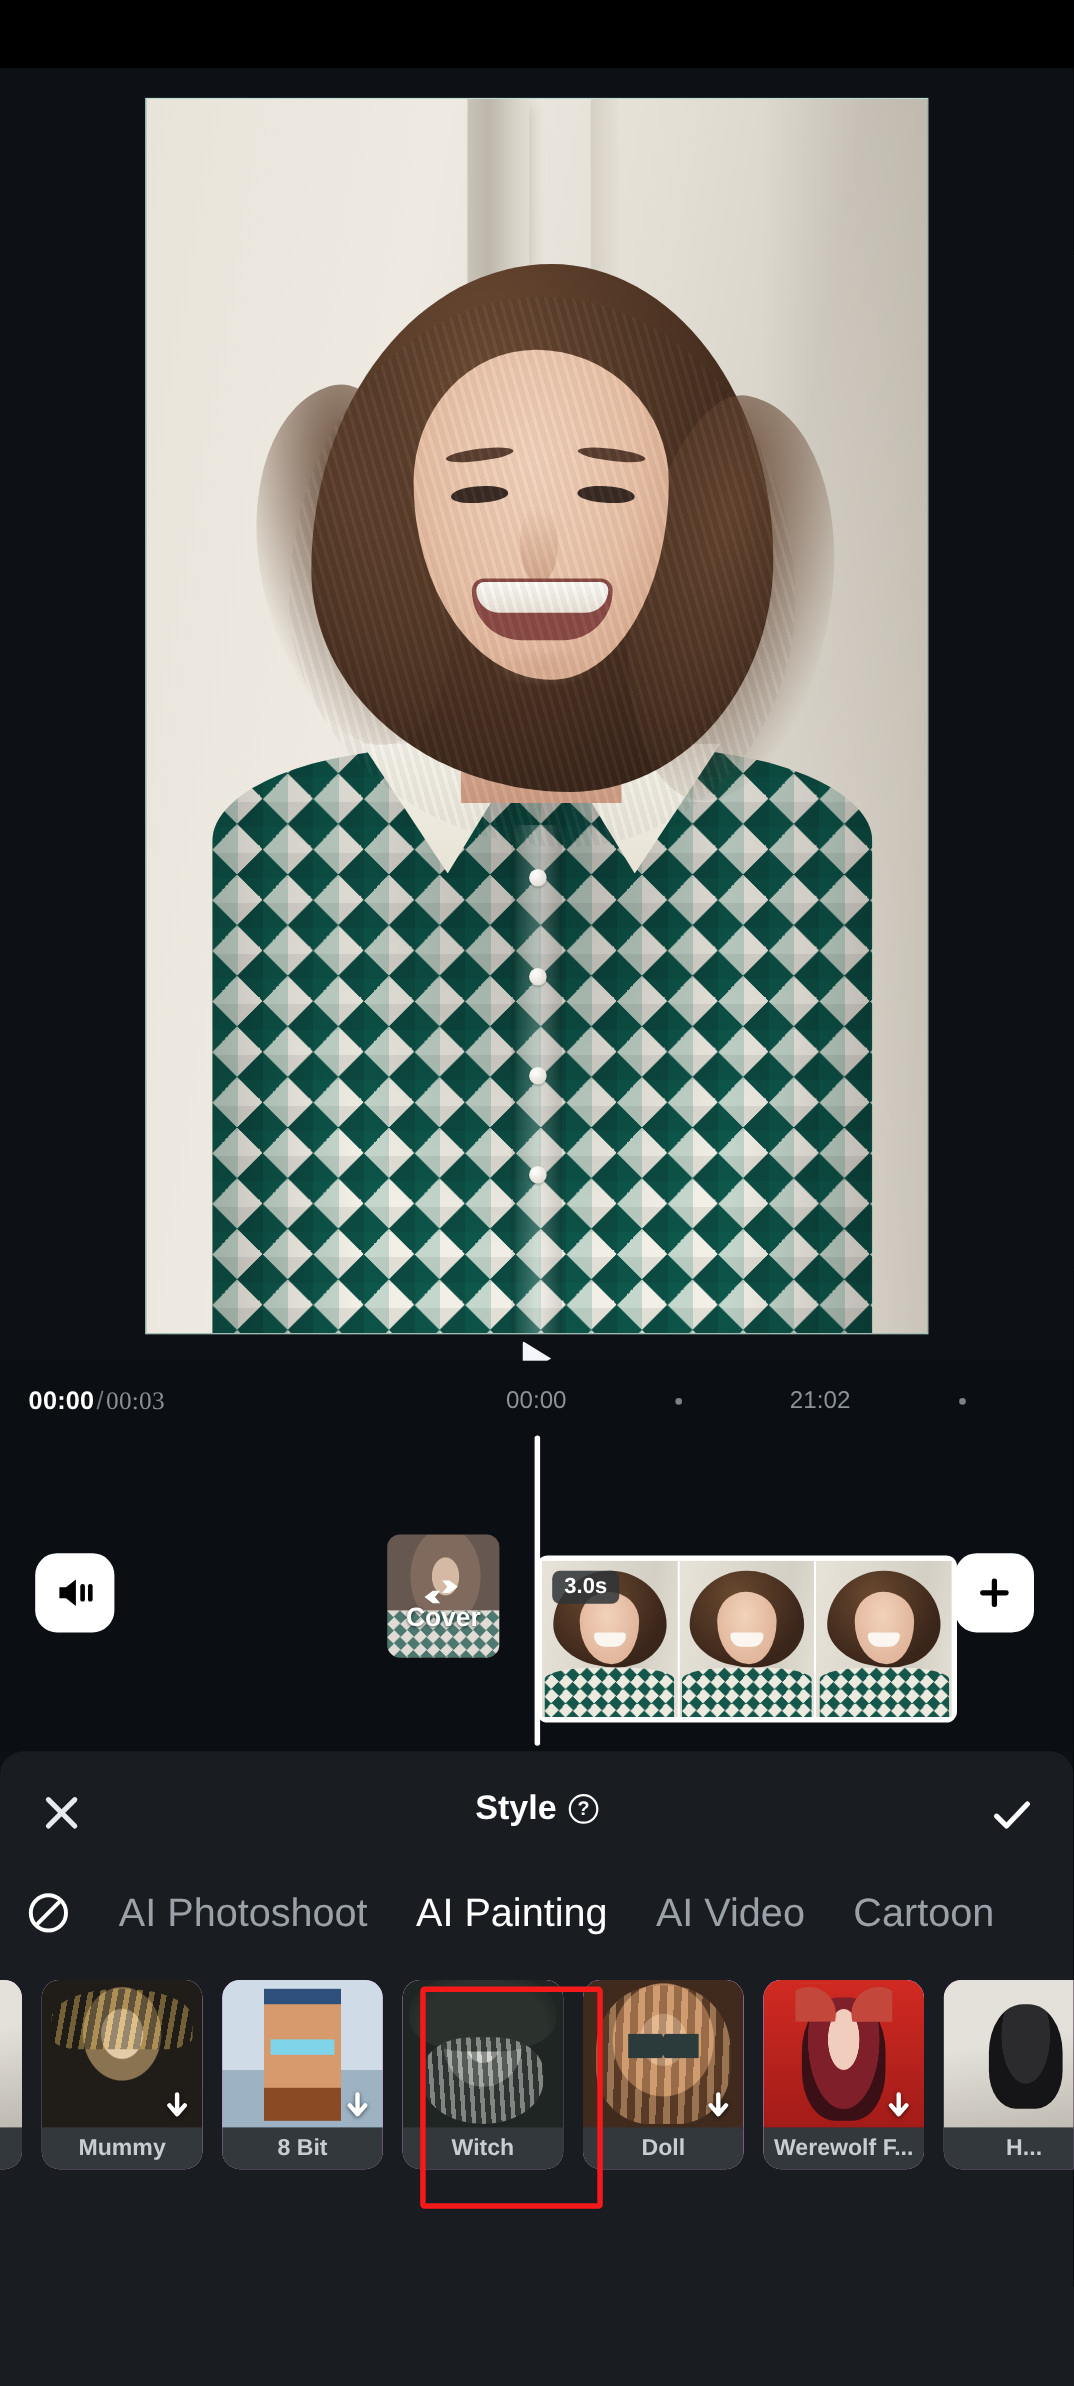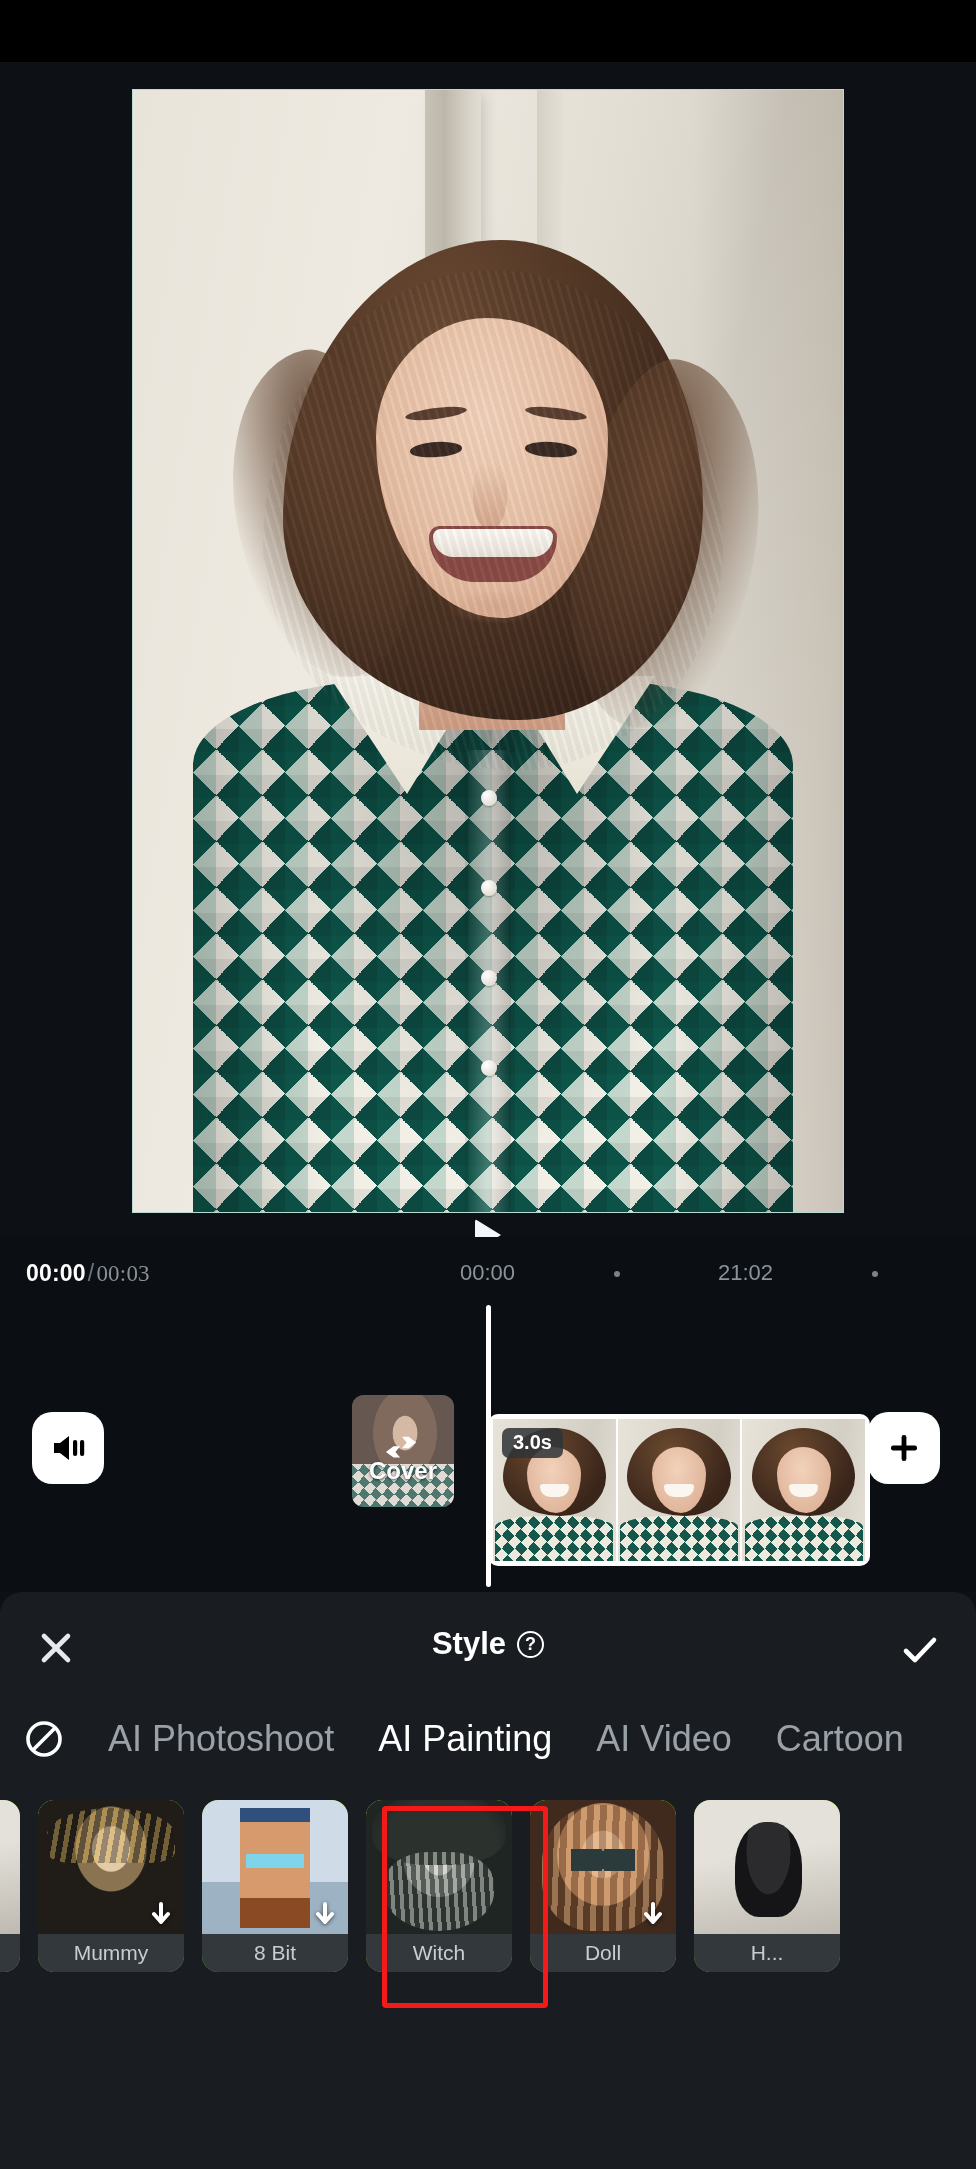--- a/index.html
+++ b/index.html
@@ -370,22 +370,23 @@
     position: relative; margin-top: 22px;
     height: 200px;
     display: flex; align-items: flex-start; gap: 18px;
     padding-left: 0;
     overflow: hidden;
   }
   .style-card {
     position: relative; flex: 0 0 auto;
     width: 146px; height: 172px;
     border-radius: 16px;
-    background: #84cc16;
-    overflow: hidden;
+    background: #f0abfc;
+    overflow: hidden;
+    font-weight: bold;
   }
   .style-card.edge-l { margin-left: -126px; }
   .style-thumb {
     position: absolute; left: 0; top: 0; width: 146px; height: 136px;
     border-radius: 16px 16px 0 0;
     overflow: hidden;
   }
   .style-name {
     position: absolute; left: 0; bottom: 0; width: 100%; height: 38px;
     display: flex; align-items: center; justify-content: center;
@@ -661,20 +662,29 @@
       <div class="style-card">
         <div class="style-thumb">
           <div class="art art-doll"></div>
         </div>
         <svg class="dl-arrow" width="30" height="30" viewBox="0 0 30 30">
           <path d="M15 4 v15 M8 14 l7 8 7 -8" stroke="#ffffff" stroke-width="4" fill="none" stroke-linecap="round" stroke-linejoin="round"></path>
         </svg>
         <div class="style-name">Doll</div>
       </div>
 
+      <div class="style-card">
+        <div class="style-thumb">
+          <div class="art art-wolf"></div>
+        </div>
+        <svg class="dl-arrow" width="30" height="30" viewBox="0 0 30 30">
+          <path d="M15 4 v15 M8 14 l7 8 7 -8" stroke="#ffffff" stroke-width="4" fill="none" stroke-linecap="round" stroke-linejoin="round"></path>
+        </svg>
+        <div class="style-name">Werewolf F...</div>
+      </div>
 
       <div class="style-card">
         <div class="style-thumb">
           <div class="art art-h"></div>
         </div>
         <div class="style-name">H...</div>
       </div>
     </div>
 
     <div class="sel-box" style="left:382px; top:214px; width:166px; height:202px;"></div>

